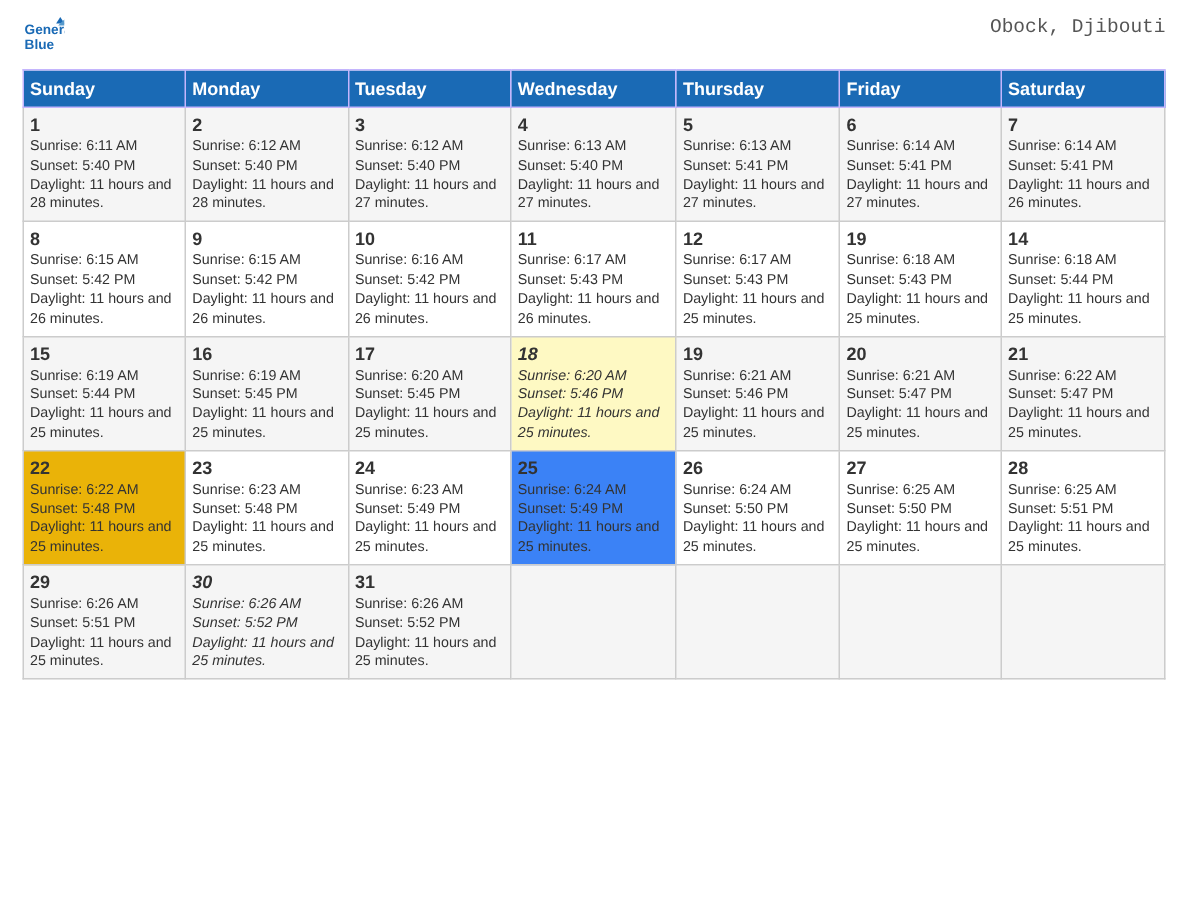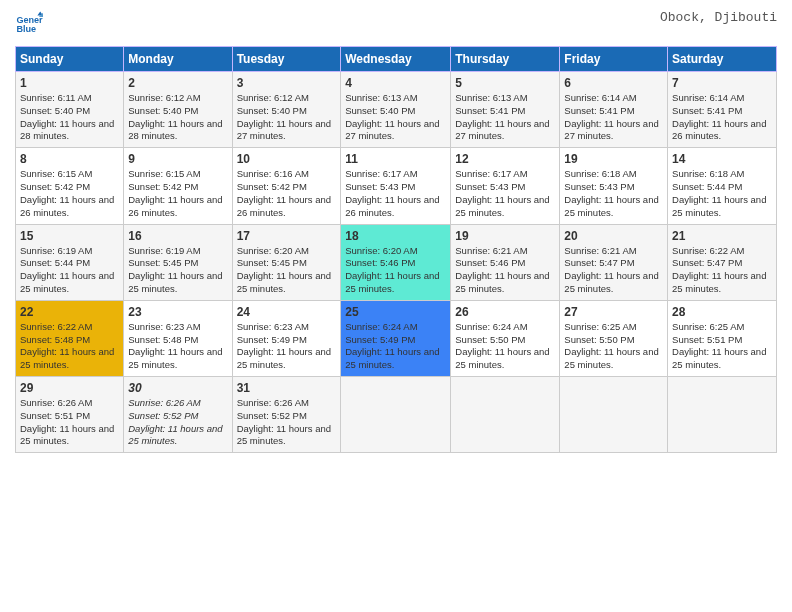--- a/index.html
+++ b/index.html
@@ -149,21 +149,21 @@
           <td style="background: rgb(255, 255, 255);"><span class="day-num">14</span>
         <span class="day-info">Sunrise: 6:18 AM<br>Sunset: 5:44 PM<br>Daylight: 11 hours and 25 minutes.</span></td>
         </tr>
         <tr>
           <td style="background: rgb(245, 245, 245);"><span class="day-num">15</span>
         <span class="day-info">Sunrise: 6:19 AM<br>Sunset: 5:44 PM<br>Daylight: 11 hours and 25 minutes.</span></td>
           <td style="background: rgb(245, 245, 245);"><span class="day-num">16</span>
         <span class="day-info">Sunrise: 6:19 AM<br>Sunset: 5:45 PM<br>Daylight: 11 hours and 25 minutes.</span></td>
           <td style="background: rgb(245, 245, 245);"><span class="day-num">17</span>
         <span class="day-info">Sunrise: 6:20 AM<br>Sunset: 5:45 PM<br>Daylight: 11 hours and 25 minutes.</span></td>
-          <td style="background: #5eead4;"><span class="day-num">18</span>
+          <td style="background: #fef9c3; font-style: italic;"><span class="day-num">18</span>
         <span class="day-info">Sunrise: 6:20 AM<br>Sunset: 5:46 PM<br>Daylight: 11 hours and 25 minutes.</span></td>
           <td style="background: rgb(245, 245, 245);"><span class="day-num">19</span>
         <span class="day-info">Sunrise: 6:21 AM<br>Sunset: 5:46 PM<br>Daylight: 11 hours and 25 minutes.</span></td>
           <td style="background: rgb(245, 245, 245);"><span class="day-num">20</span>
         <span class="day-info">Sunrise: 6:21 AM<br>Sunset: 5:47 PM<br>Daylight: 11 hours and 25 minutes.</span></td>
           <td style="background: rgb(245, 245, 245);"><span class="day-num">21</span>
         <span class="day-info">Sunrise: 6:22 AM<br>Sunset: 5:47 PM<br>Daylight: 11 hours and 25 minutes.</span></td>
         </tr>
         <tr>
           <td style="background: #eab308;"><span class="day-num">22</span>

